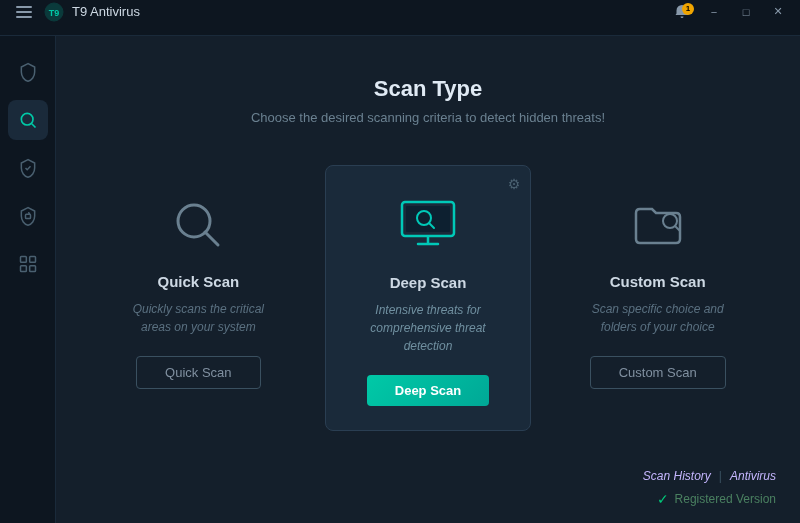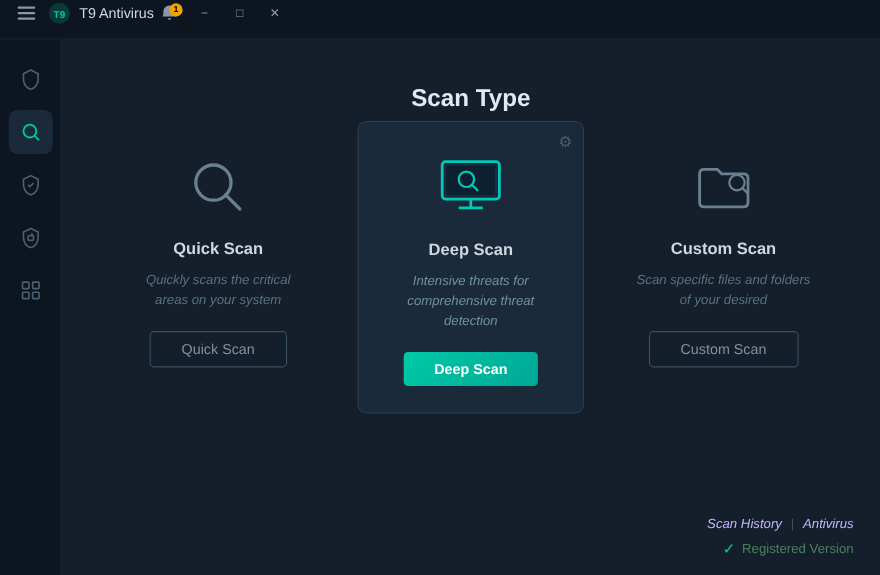--- a/index.html
+++ b/index.html
@@ -12,21 +12,21 @@
       overflow: hidden;
       position: relative;
     }
 
     
     .titlebar {
       height: 36px;
       background: #0d1620;
       display: flex;
       align-items: center;
-      justify-content: flex-start;
+      justify-content: space-between;
       padding: 0 8px 12px 12px;
       border-bottom: 1px solid #1a2a3a;
     }
     .titlebar-left {
       display: flex;
       align-items: center;
       gap: 8px;
     }
     .hamburger-icon {
       display: flex;
@@ -334,20 +334,21 @@
         <rect x="3" y="3" width="7" height="7" rx="1"></rect>
         <rect x="14" y="3" width="7" height="7" rx="1"></rect>
         <rect x="3" y="14" width="7" height="7" rx="1"></rect>
         <rect x="14" y="14" width="7" height="7" rx="1"></rect>
       </svg>
     </div>
   </div>
 
   <div class="main-content">
     <h1 class="page-title">Scan Type</h1>
+    <p class="page-subtitle">Choose the desired scanning criteria to detect hidden threats!</p>
 
     <div class="cards-container">
 
       <div class="scan-card">
         <div class="card-icon">
           <svg width="60" height="60" viewBox="0 0 60 60" fill="none">
             <circle cx="26" cy="26" r="16" stroke="#6a8090" stroke-width="3"></circle>
             <line x1="37" y1="37" x2="50" y2="50" stroke="#6a8090" stroke-width="3" stroke-linecap="round"></line>
           </svg>
         </div>
@@ -381,21 +382,21 @@
         <div class="card-icon">
           <svg width="60" height="60" viewBox="0 0 60 60" fill="none">
 
             <path d="M8 18 Q8 14 12 14 L24 14 L28 18 L48 18 Q52 18 52 22 L52 44 Q52 48 48 48 L12 48 Q8 48 8 44 Z" stroke="#6a8090" stroke-width="2.5" fill="none"></path>
 
             <circle cx="42" cy="26" r="7" stroke="#6a8090" stroke-width="2"></circle>
             <line x1="47" y1="31" x2="52" y2="36" stroke="#6a8090" stroke-width="2" stroke-linecap="round"></line>
           </svg>
         </div>
         <div class="card-title">Custom Scan</div>
-        <div class="card-desc">Scan specific files and folders of your desired</div>
+        <div class="card-desc">Scan specific choice and folders of your choice</div>
         <button class="btn-scan">Custom Scan</button>
       </div>
 
     </div>
 
     <div class="bottom-bar">
       <div class="bottom-links">
         <span class="bottom-link">Scan History</span>
         <span class="bottom-divider">|</span>
         <span class="bottom-link">Antivirus</span>

